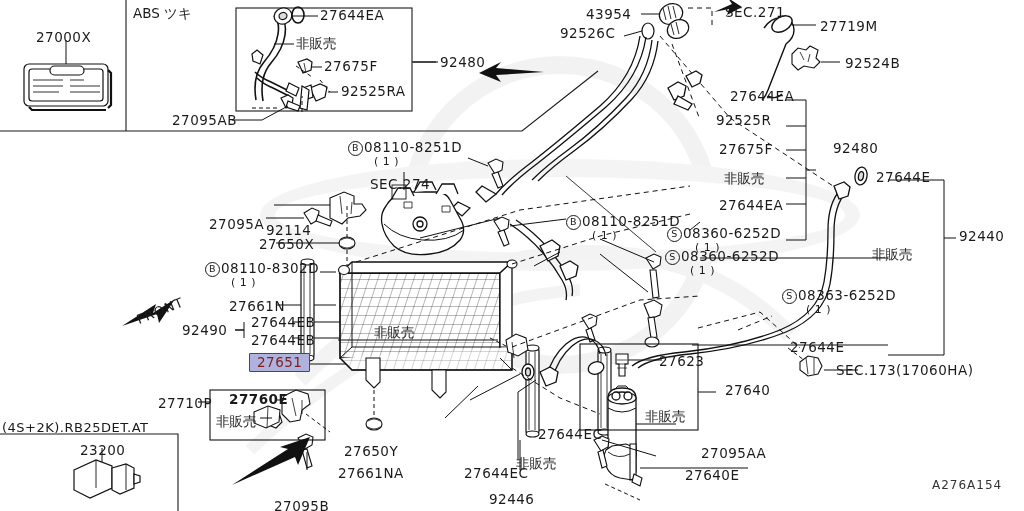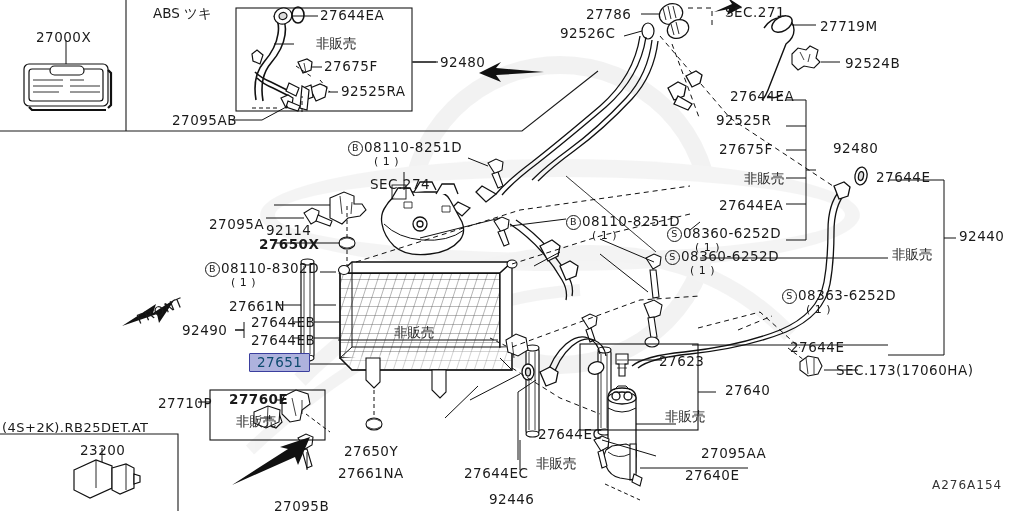--- a/index.html
+++ b/index.html
@@ -2,24 +2,24 @@
 <html><head>
 <meta charset="utf-8">
 <style>
   html,body{margin:0;padding:0;background:#fff;}
   body{width:1024px;height:511px;overflow:hidden;
        font-family:"DejaVu Sans","Liberation Sans",sans-serif;}
   #stage{position:relative;width:1024px;height:511px;background:#fff;}
   #stage svg{position:absolute;left:0;top:0;}
   .lbl{position:absolute;font-size:13.5px;color:#1a1a1a;white-space:nowrap;
        letter-spacing:.5px;line-height:1.05;font-family:"DejaVu Sans","Liberation Sans",sans-serif;}
-  .lbl.jp{font-family:"DejaVu Sans","Liberation Sans",sans-serif;letter-spacing:0;margin-left:20px;}
+  .lbl.jp{font-family:"DejaVu Sans","Liberation Sans",sans-serif;letter-spacing:0;}
   .lbl.sub{font-size:11px;letter-spacing:.5px;}
   .hl{background:#aeb2dd;border:1.5px solid #3b3f9e;padding:1px 7px 2px 7px;
-      border-radius:1px;color:#0c4a6e;}
+      border-radius:1px;color:#7f1d1d;}
   .code{position:absolute;font-size:12px;color:#333;letter-spacing:1px;}
   .circ{display:inline-block;width:13px;height:13px;border:1.2px solid #1a1a1a;
         border-radius:50%;font-size:9.5px;line-height:12px;text-align:center;
         vertical-align:1px;margin-right:1px;font-family:"DejaVu Sans",sans-serif;}
   .front{position:absolute;font-size:13px;letter-spacing:1px;
          transform:rotate(-22deg);transform-origin:left bottom;color:#1a1a1a;}
 </style>
 </head>
 <body>
 
@@ -398,21 +398,21 @@
 <div class="lbl" style="left:36px;top:30px;">27000X</div>
 <div class="lbl jp" style="left:133px;top:6px;">ABS ツキ</div>
 
 <div class="lbl" style="left:320px;top:8px;">27644EA</div>
 <div class="lbl jp" style="left:296px;top:36px;">非販売</div>
 <div class="lbl" style="left:324px;top:59px;">27675F</div>
 <div class="lbl" style="left:341px;top:84px;">92525RA</div>
 <div class="lbl" style="left:172px;top:113px;">27095AB</div>
 <div class="lbl" style="left:440px;top:55px;">92480</div>
 
-<div class="lbl" style="left:586px;top:7px;">27786</div>
+<div class="lbl" style="left:586px;top:7px;">43954</div>
 <div class="lbl" style="left:560px;top:26px;">92526C</div>
 <div class="lbl" style="left:725px;top:5px;">SEC.271</div>
 <div class="lbl" style="left:820px;top:19px;">27719M</div>
 <div class="lbl" style="left:845px;top:56px;text-align:right;">92524B</div>
 
 <div class="lbl" style="left:730px;top:89px;">27644EA</div>
 <div class="lbl" style="left:716px;top:113px;">92525R</div>
 <div class="lbl" style="left:719px;top:142px;">27675F</div>
 <div class="lbl jp" style="left:724px;top:171px;">非販売</div>
 <div class="lbl" style="left:719px;top:198px;">27644EA</div>
@@ -423,21 +423,21 @@
 <div class="lbl jp" style="left:872px;top:247px;">非販売</div>
 
 <div class="lbl" style="left:348px;top:140px;">
   <span class="circ">B</span><span>08110-8251D</span>
 </div>
 <div class="lbl sub" style="left:374px;top:156px;">( 1 )</div>
 
 <div class="lbl" style="left:370px;top:177px;">SEC.274</div>
 <div class="lbl" style="left:266px;top:190px;margin-top:33px;">92114</div>
 <div class="lbl" style="left:209px;top:217px;">27095A</div>
-<div class="lbl" style="left:259px;top:237px;font-weight:bold;">27650X</div>
+<div class="lbl" style="left:259px;top:237px;">27650X</div>
 
 <div class="lbl" style="left:205px;top:261px;">
   <span class="circ">B</span><span>08110-8302D</span>
 </div>
 <div class="lbl sub" style="left:231px;top:277px;">( 1 )</div>
 
 <div class="lbl" style="left:229px;top:299px;">27661N</div>
 <div class="lbl" style="left:182px;top:323px;">92490</div>
 <div class="lbl" style="left:251px;top:315px;">27644EB</div>
 <div class="lbl" style="left:251px;top:333px;">27644EB</div>

